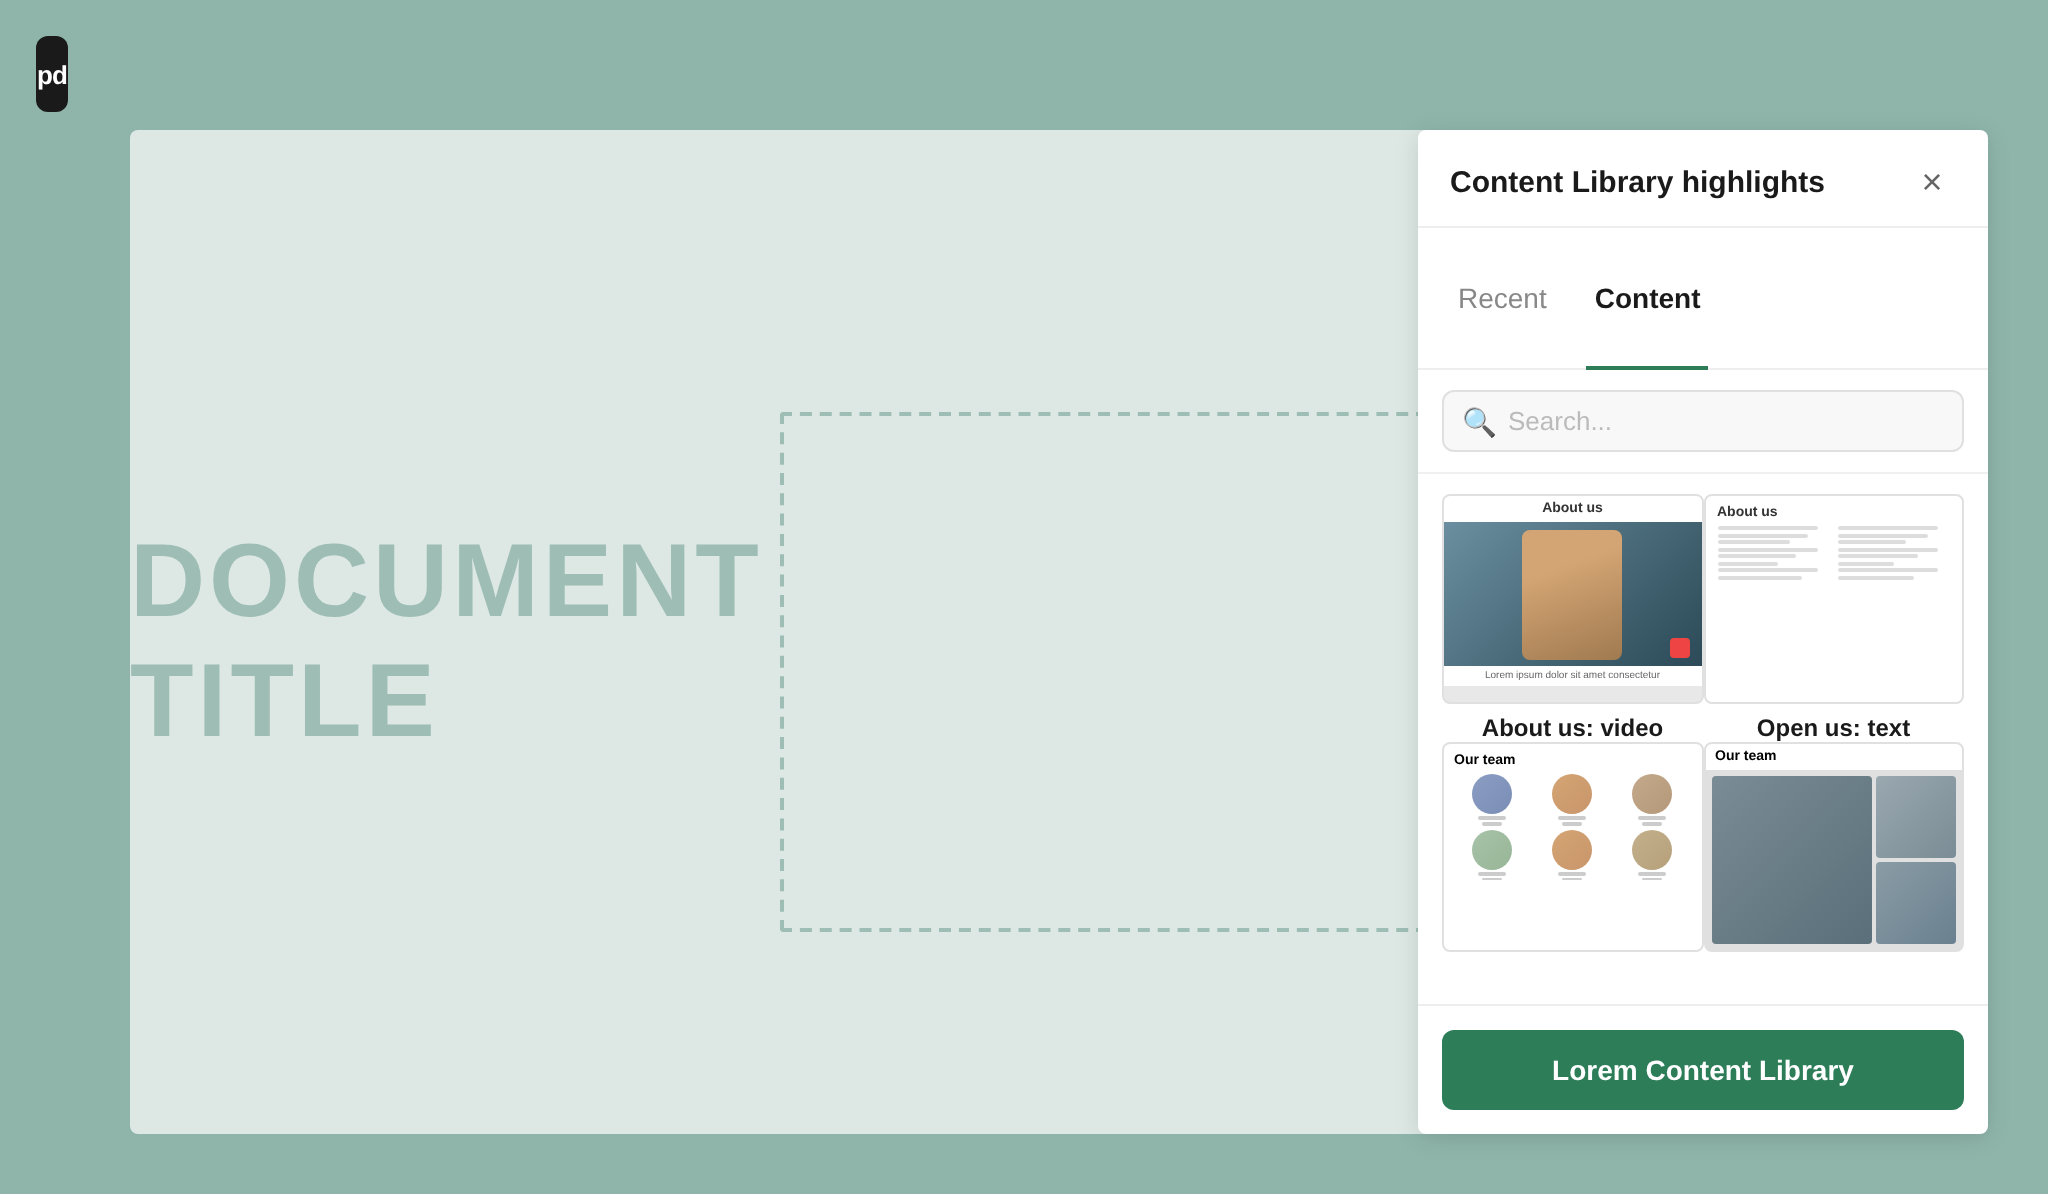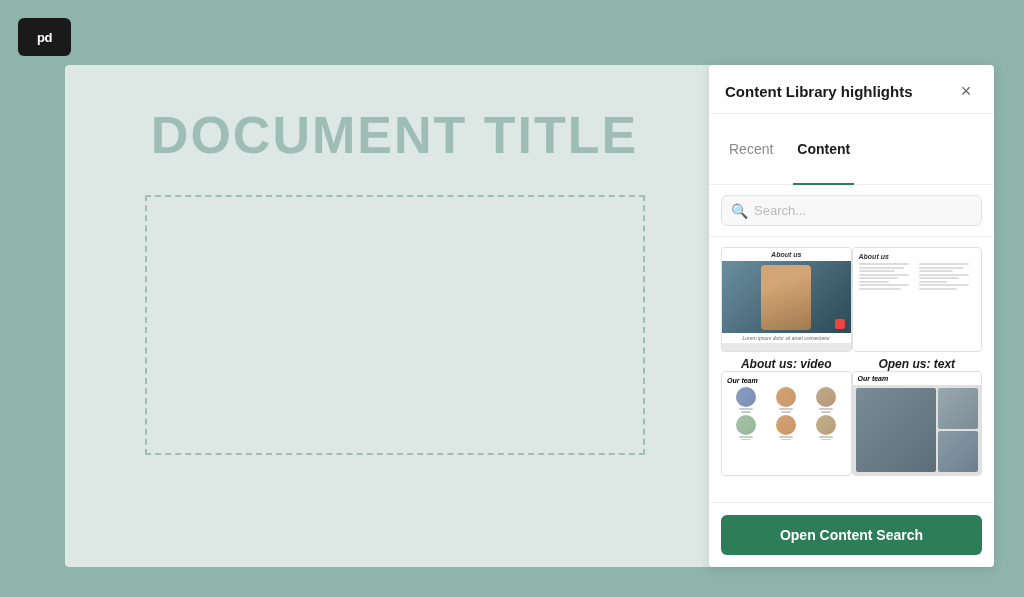--- a/index.html
+++ b/index.html
@@ -10,21 +10,21 @@
       font-family: -apple-system, BlinkMacSystemFont, 'Segoe UI', sans-serif;
       overflow: hidden;
       position: relative;
     }
 
     
     .logo {
       position: absolute;
       top: 18px;
       left: 18px;
-      width: 53px;
+      width: 16px;
       height: 38px;
       background: #1a1a1a;
       border-radius: 6px;
       display: flex;
       align-items: center;
       justify-content: center;
       color: white;
       font-size: 13px;
       font-weight: 700;
       letter-spacing: -0.5px;
@@ -33,21 +33,21 @@
     
     .document-area {
       position: absolute;
       top: 65px;
       left: 65px;
       right: 300px;
       bottom: 30px;
       background: #dde8e4;
       border-radius: 4px;
       display: flex;
-      flex-direction: column;
+      flex-direction: row;
       align-items: center;
       padding-top: 40px;
     }
 
     .document-title {
       font-size: 52px;
       font-weight: 700;
       color: #9dbdb5;
       letter-spacing: 2px;
       text-transform: uppercase;
@@ -207,21 +207,20 @@
     .search-input::placeholder { color: #bbb; }
 
     .panel-content {
       flex: 1;
       overflow-y: auto;
       padding: 10px 12px;
       display: grid;
       grid-template-columns: 1fr 1fr;
       gap: 0;
       align-content: start;
-      font-style: italic;
     }
 
     .content-card {
       display: flex;
       flex-direction: column;
       align-items: center;
       cursor: pointer;
     }
 
     .content-card-thumb {
@@ -580,15 +579,15 @@
             <div class="thumb-photo-small" style="background: linear-gradient(135deg, #8a9ca5 0%, #6a8090 100%);"></div>
           </div>
         </div>
       </div>
       <div class="content-card-label" style="visibility:hidden;">Team photo</div>
     </div>
 
   </div>
 
   <div class="panel-footer">
-    <button class="open-library-btn">Open Content Search</button>
+    <button class="open-library-btn">Lorem Content Library</button>
   </div>
 </div>
 
 </body></html>

